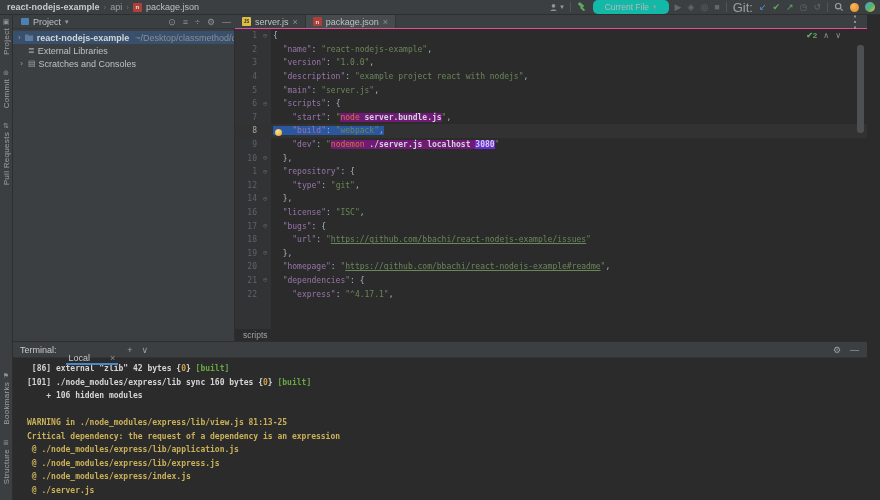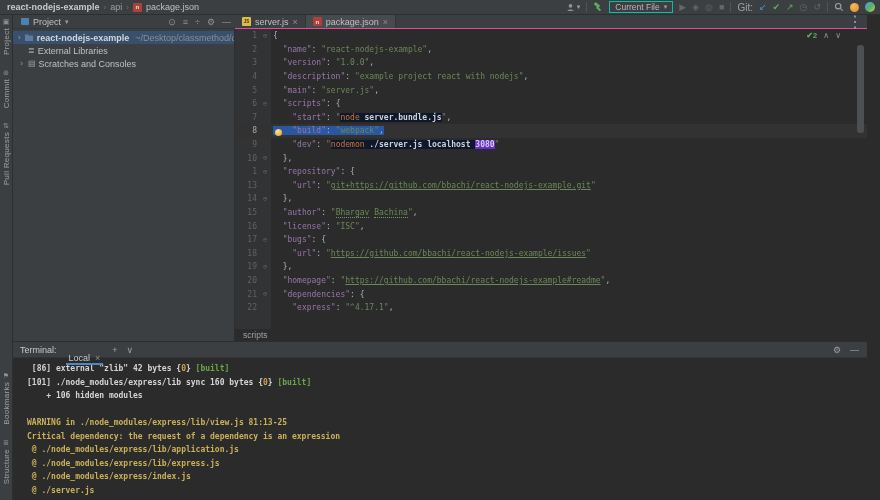--- a/index.html
+++ b/index.html
@@ -14,28 +14,28 @@
   .crumb-root { font-weight:bold; color:#c7cacc; }
   .crumb-sep { color:#6c7073; font-size:8px; }
   .crumb-mid { color:#9aa0a4; }
   .crumb-leaf { color:#bcc0c3; }
   #topbar-right { margin-left:auto; display:flex; align-items:center; gap:6px; padding-right:5px; }
   .tbicon { color:#87898b; font-size:9px; line-height:9px; }
   .tbicon.dis { color:#63676a; }
   .tbicon.green { color:#5fa862; }
   .tbicon.blue { color:#4e94d6; }
   .vdiv { width:1px; height:10px; background:#515457; }
-  #combo { height:12px; border:1px solid #14b8a6; border-radius:0; display:flex; align-items:center;
+  #combo { height:12px; border:7px solid #14b8a6; border-radius:5px; display:flex; align-items:center;
            gap:4px; padding:0 5px; color:#b7babc; font-size:8.5px; }
   .mini-caret { font-size:7px; color:#9a9ea1; }
   .circle-orange { width:9px; height:9px; border-radius:50%;
                    background:radial-gradient(circle at 35% 30%, #f6b85c, #e2882b); }
   .circle-multi { width:10px; height:10px; border-radius:50%;
                   background:linear-gradient(135deg,#4e9de0 0%, #58b26a 55%, #e6c84f 100%); }
-  .gitlabel { color:#9aa0a4; font-size:10px; }
+  .gitlabel { color:#9aa0a4; font-size:13px; }
 
   
   #leftbar { position:absolute; left:0; top:15px; width:13px; height:485px; background:#3c3f41;
              border-right:1px solid #2c2e30; display:flex; flex-direction:column; align-items:center;
              padding:3px 0 2px 0; overflow:hidden; }
   #rightbar { position:absolute; right:0; top:15px; width:13px; height:485px; background:#3c3f41;
               border-left:1px solid #2c2e30; display:flex; flex-direction:column; align-items:center;
               padding:3px 0; overflow:hidden; }
   .vspacer { flex:1; }
   .vgroup { display:flex; flex-direction:column; align-items:center; gap:2px; margin-bottom:14px; }
@@ -83,37 +83,37 @@
   .code-line.active { background:#323232; }
   .ln { width:24px; flex:none; text-align:right; color:#606366; padding-right:2px; font-size:8px; }
   .code-line.active .ln { color:#a9a9a9; }
   .foldc { width:12px; flex:none; text-align:center; color:#606366; font-size:7px; }
   .ctext { position:relative; padding-left:2px; }
   .selwrap { background:#2a57a0; }
   .seg.p { color:#a9b7c6; } .seg.k { color:#9876aa; } .seg.s { color:#6a8759; }
   .seg.su { color:#6a8759; text-decoration:underline; }
   .seg.sw { color:#6a8759; border-bottom:1px dotted #6f9a63; }
   .seg.cmd { color:#cc7832; } .seg.b { color:#ccd3da; font-weight:bold; }
-  .seg.inj { background:#0f172a; } .seg.hl { background:#6d28d9; }
+  .seg.inj { background:#701a75; } .seg.hl { background:#6d28d9; }
   .bulb { position:absolute; left:4px; top:3px; width:7px; height:7px; border-radius:50%;
           background:radial-gradient(circle at 38% 32%, #ffe08a, #d9a332); z-index:2; }
   #inspect-widget { position:absolute; right:26px; top:2px; display:flex; align-items:center; gap:6px;
                     font-size:8px; color:#8f9396; z-index:3; }
   .insp-ok { color:#5fa862; font-weight:bold; }
   #ed-scrollbar { position:absolute; right:3px; top:16px; width:7px; height:88px; background:#4d5052; border-radius:3px; }
   #ed-breadcrumb { position:absolute; left:235px; top:329px; width:632px; height:12px; background:#2b2b2b;
                    color:#9da0a3; font-size:8.5px; display:flex; align-items:center; padding-left:8px; }
 
   
   #terminal { position:absolute; left:13px; top:341px; width:854px; height:159px; background:#2b2b2b;
               border-top:1px solid #2c2e30; }
   #term-header { height:16px; background:#3c3f41; border-bottom:1px solid #323436; display:flex;
                  align-items:center; font-size:9px; color:#bcc0c3; padding:0 8px 0 7px; gap:9px; }
   #term-title { font-weight:normal; color:#c7cacc; }
-  .ttab { position:relative; height:100%; display:flex; align-items:center; gap:5px; padding:0 3px; color:#c7cacc;margin-top:16px; }
+  .ttab { position:relative; height:100%; display:flex; align-items:center; gap:20px; padding:0 3px; color:#c7cacc;margin-top:16px; }
   .ttab-underline { position:absolute; left:0; right:0; bottom:0; height:2px; background:#4a88c7; }
   .term-hicon { color:#9da0a3; font-size:9px; }
   #term-header .right { margin-left:auto; display:flex; gap:9px; }
   #term-body { padding:4px 0 0 14px; font-family:"DejaVu Sans Mono", monospace; font-size:8px;
                font-weight:bold; line-height:13.5px; white-space:pre; }
   .tl .w { color:#d4d4d4; } .tl .o { color:#d1a243; } .tl .g { color:#6aa845;margin-top:21px; } .tl .y { color:#cbb158; }
 
   svg { display:block; }
 </style>
 </head>
@@ -272,23 +272,22 @@
         <div class="code-line"><span class="ln">2</span><span class="foldc"></span><span class="ctext"><span class="seg p">  </span><span class="seg k">"name"</span><span class="seg p">: </span><span class="seg s">"react-nodejs-example"</span><span class="seg p">,</span></span></div>
         <div class="code-line"><span class="ln">3</span><span class="foldc"></span><span class="ctext"><span class="seg p">  </span><span class="seg k">"version"</span><span class="seg p">: </span><span class="seg s">"1.0.0"</span><span class="seg p">,</span></span></div>
         <div class="code-line"><span class="ln">4</span><span class="foldc"></span><span class="ctext"><span class="seg p">  </span><span class="seg k">"description"</span><span class="seg p">: </span><span class="seg s">"example project react with nodejs"</span><span class="seg p">,</span></span></div>
         <div class="code-line"><span class="ln">5</span><span class="foldc"></span><span class="ctext"><span class="seg p">  </span><span class="seg k">"main"</span><span class="seg p">: </span><span class="seg s">"server.js"</span><span class="seg p">,</span></span></div>
         <div class="code-line"><span class="ln">6</span><span class="foldc">⊖</span><span class="ctext"><span class="seg p">  </span><span class="seg k">"scripts"</span><span class="seg p">: {</span></span></div>
         <div class="code-line"><span class="ln">7</span><span class="foldc"></span><span class="ctext"><span class="seg p">    </span><span class="seg k">"start"</span><span class="seg p">: </span><span class="seg s">"</span><span class="seg cmd inj">node </span><span class="seg b inj">server.bundle.js</span><span class="seg s">"</span><span class="seg p">,</span></span></div>
         <div class="code-line active"><span class="ln">8</span><span class="foldc"></span><span class="ctext"><span class="bulb"></span><span class="selwrap"><span class="seg p">    </span><span class="seg k">"build"</span><span class="seg p">: </span><span class="seg s">"webpack"</span><span class="seg p">,</span></span></span></div>
         <div class="code-line"><span class="ln">9</span><span class="foldc"></span><span class="ctext"><span class="seg p">    </span><span class="seg k">"dev"</span><span class="seg p">: </span><span class="seg s">"</span><span class="seg cmd inj">nodemon </span><span class="seg b inj">./server.js localhost </span><span class="seg b inj hl">3080</span><span class="seg s">"</span></span></div>
         <div class="code-line"><span class="ln">10</span><span class="foldc">⊖</span><span class="ctext"><span class="seg p">  },</span></span></div>
         <div class="code-line"><span class="ln">1</span><span class="foldc">⊖</span><span class="ctext"><span class="seg p">  </span><span class="seg k">"repository"</span><span class="seg p">: {</span></span></div>
-        <div class="code-line"><span class="ln">13</span><span class="foldc"></span><span class="ctext"><span class="seg p">    </span><span class="seg k">"url"</span><span class="seg p">: </span><span class="seg s">"</span><span class="seg su">git+https://github.com/bbachi/react-nodejs-example.git</span><span class="seg s">"</span></span></div>
+        <div class="code-line"><span class="ln">12</span><span class="foldc"></span><span class="ctext"><span class="seg p">    </span><span class="seg k">"type"</span><span class="seg p">: </span><span class="seg s">"git"</span><span class="seg p">,</span></span></div>
         <div class="code-line"><span class="ln">14</span><span class="foldc">⊖</span><span class="ctext"><span class="seg p">  },</span></span></div>
-        <div class="code-line"><span class="ln">15</span><span class="foldc"></span><span class="ctext"><span class="seg p">  </span><span class="seg k">"author"</span><span class="seg p">: </span><span class="seg s">"</span><span class="seg sw">Bhargav</span><span class="seg s"> </span><span class="seg sw">Bachina</span><span class="seg s">"</span><span class="seg p">,</span></span></div>
         <div class="code-line"><span class="ln">16</span><span class="foldc"></span><span class="ctext"><span class="seg p">  </span><span class="seg k">"license"</span><span class="seg p">: </span><span class="seg s">"ISC"</span><span class="seg p">,</span></span></div>
         <div class="code-line"><span class="ln">17</span><span class="foldc">⊖</span><span class="ctext"><span class="seg p">  </span><span class="seg k">"bugs"</span><span class="seg p">: {</span></span></div>
         <div class="code-line"><span class="ln">18</span><span class="foldc"></span><span class="ctext"><span class="seg p">    </span><span class="seg k">"url"</span><span class="seg p">: </span><span class="seg s">"</span><span class="seg su">https://github.com/bbachi/react-nodejs-example/issues</span><span class="seg s">"</span></span></div>
         <div class="code-line"><span class="ln">19</span><span class="foldc">⊖</span><span class="ctext"><span class="seg p">  },</span></span></div>
         <div class="code-line"><span class="ln">20</span><span class="foldc"></span><span class="ctext"><span class="seg p">  </span><span class="seg k">"homepage"</span><span class="seg p">: </span><span class="seg s">"</span><span class="seg su">https://github.com/bbachi/react-nodejs-example#readme</span><span class="seg s">"</span><span class="seg p">,</span></span></div>
         <div class="code-line"><span class="ln">21</span><span class="foldc">⊖</span><span class="ctext"><span class="seg p">  </span><span class="seg k">"dependencies"</span><span class="seg p">: {</span></span></div>
         <div class="code-line"><span class="ln">22</span><span class="foldc"></span><span class="ctext"><span class="seg p">    </span><span class="seg k">"express"</span><span class="seg p">: </span><span class="seg s">"^4.17.1"</span><span class="seg p">,</span></span></div>
       </div>
     <div id="inspect-widget">
       <span class="insp-ok"><span>✔</span><span>2</span></span>

